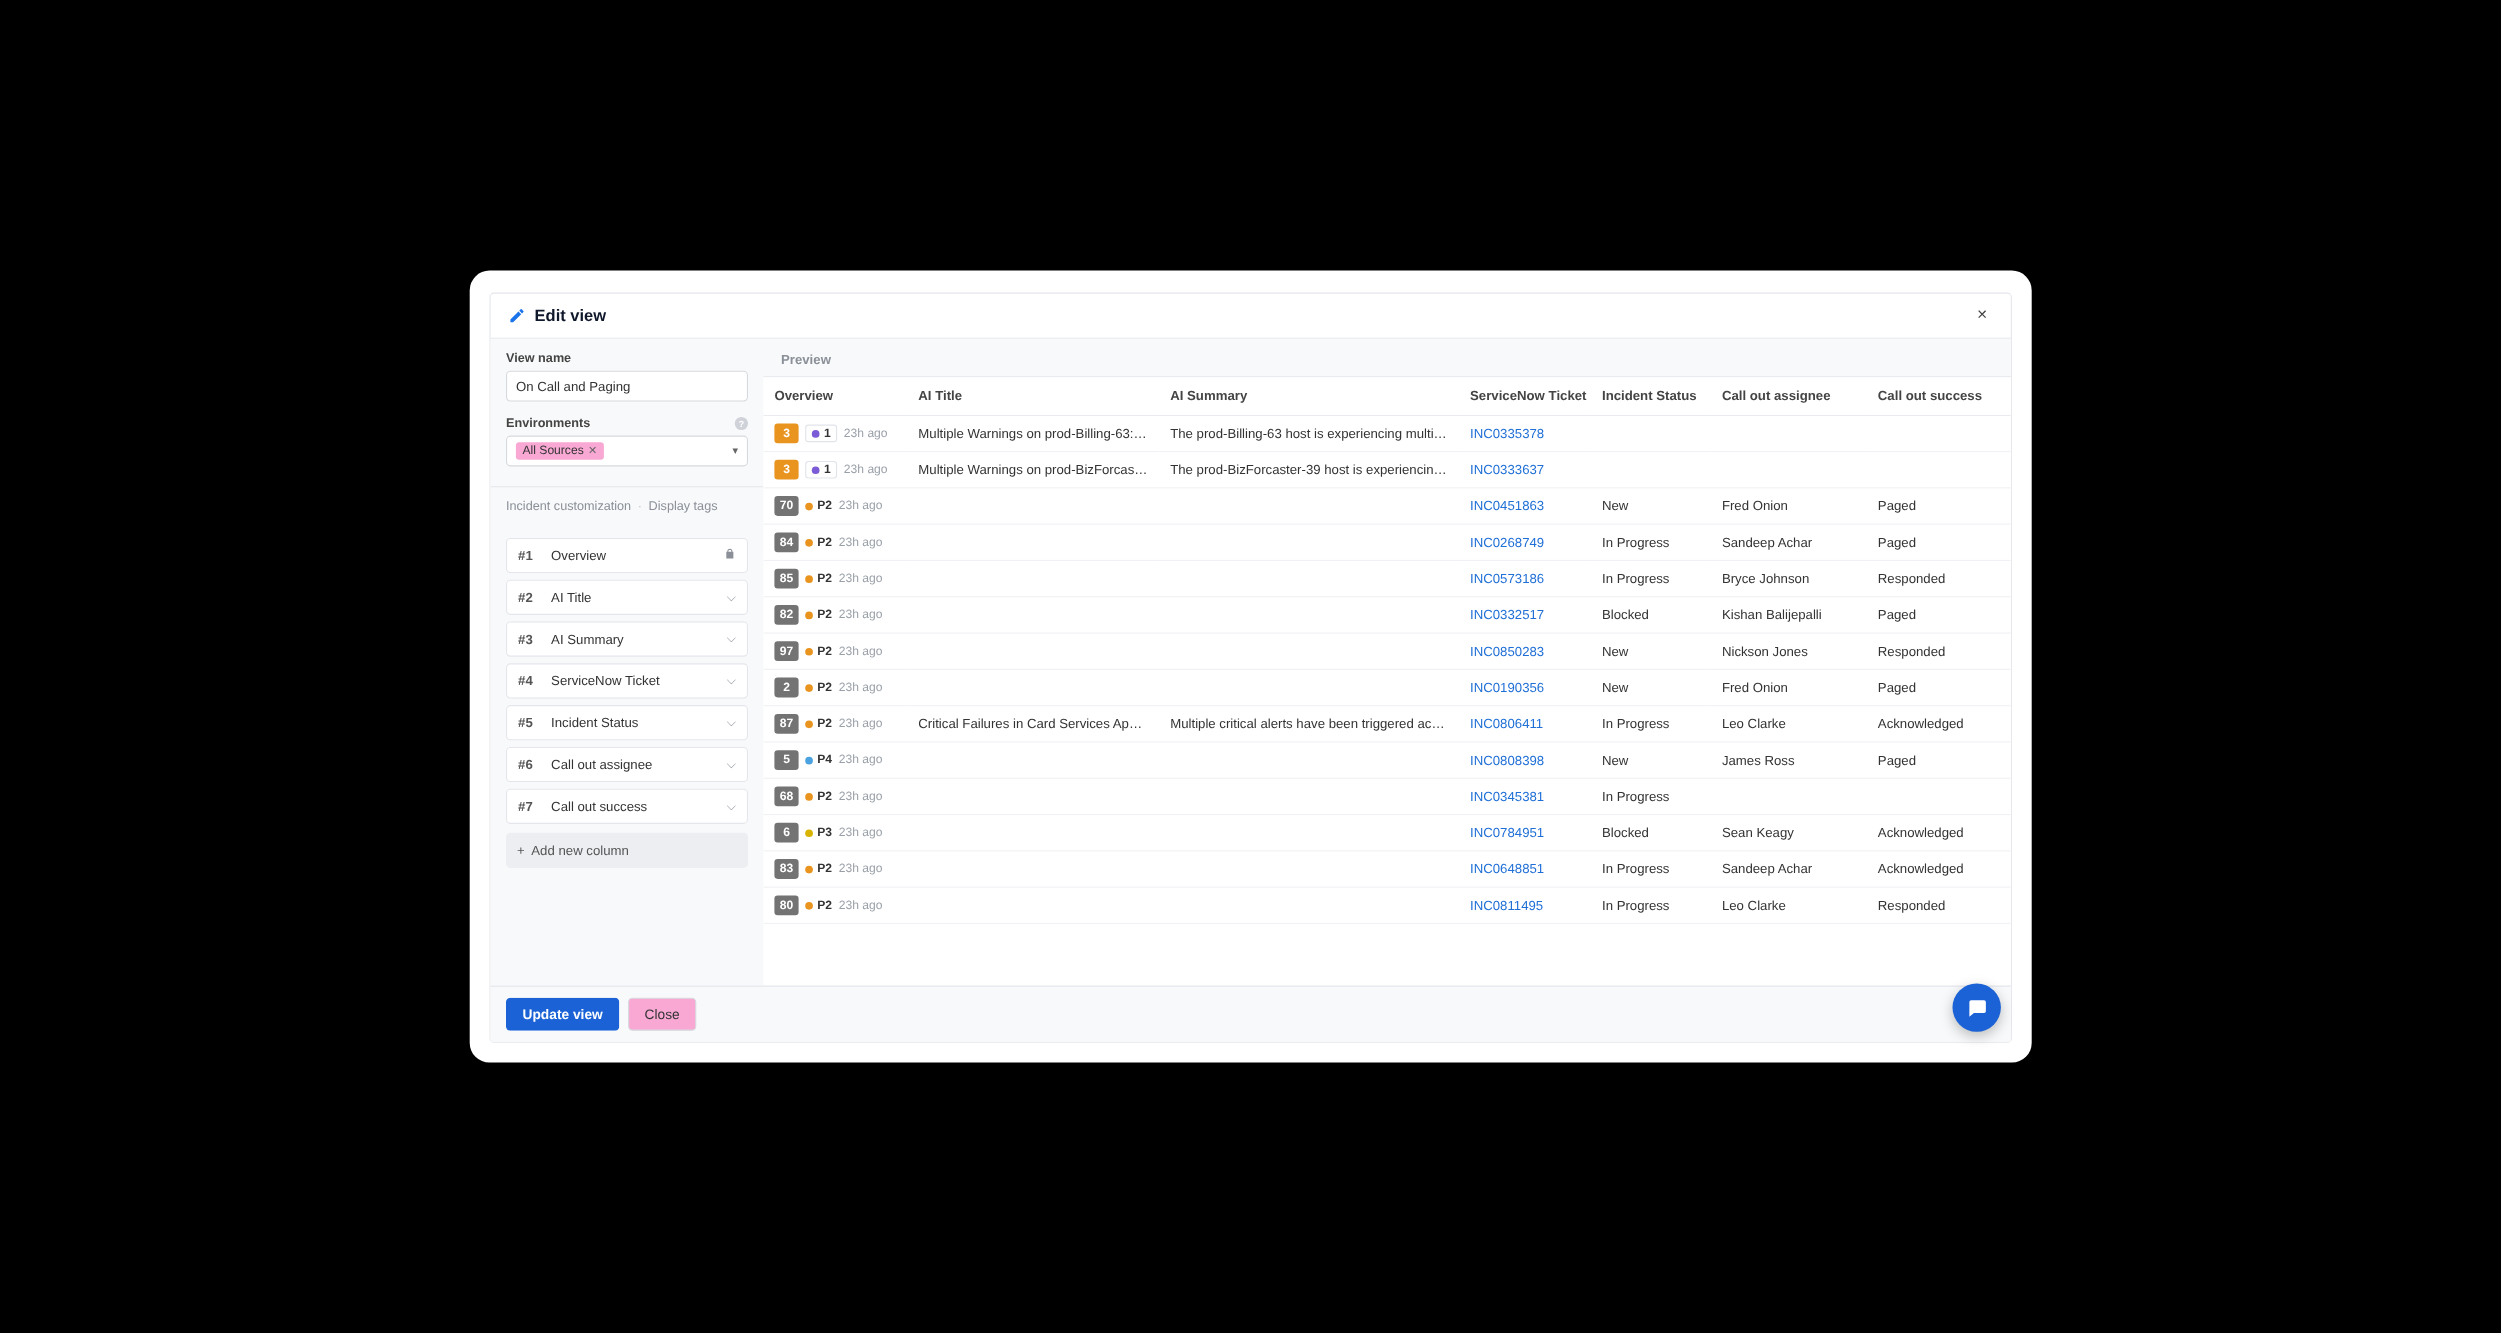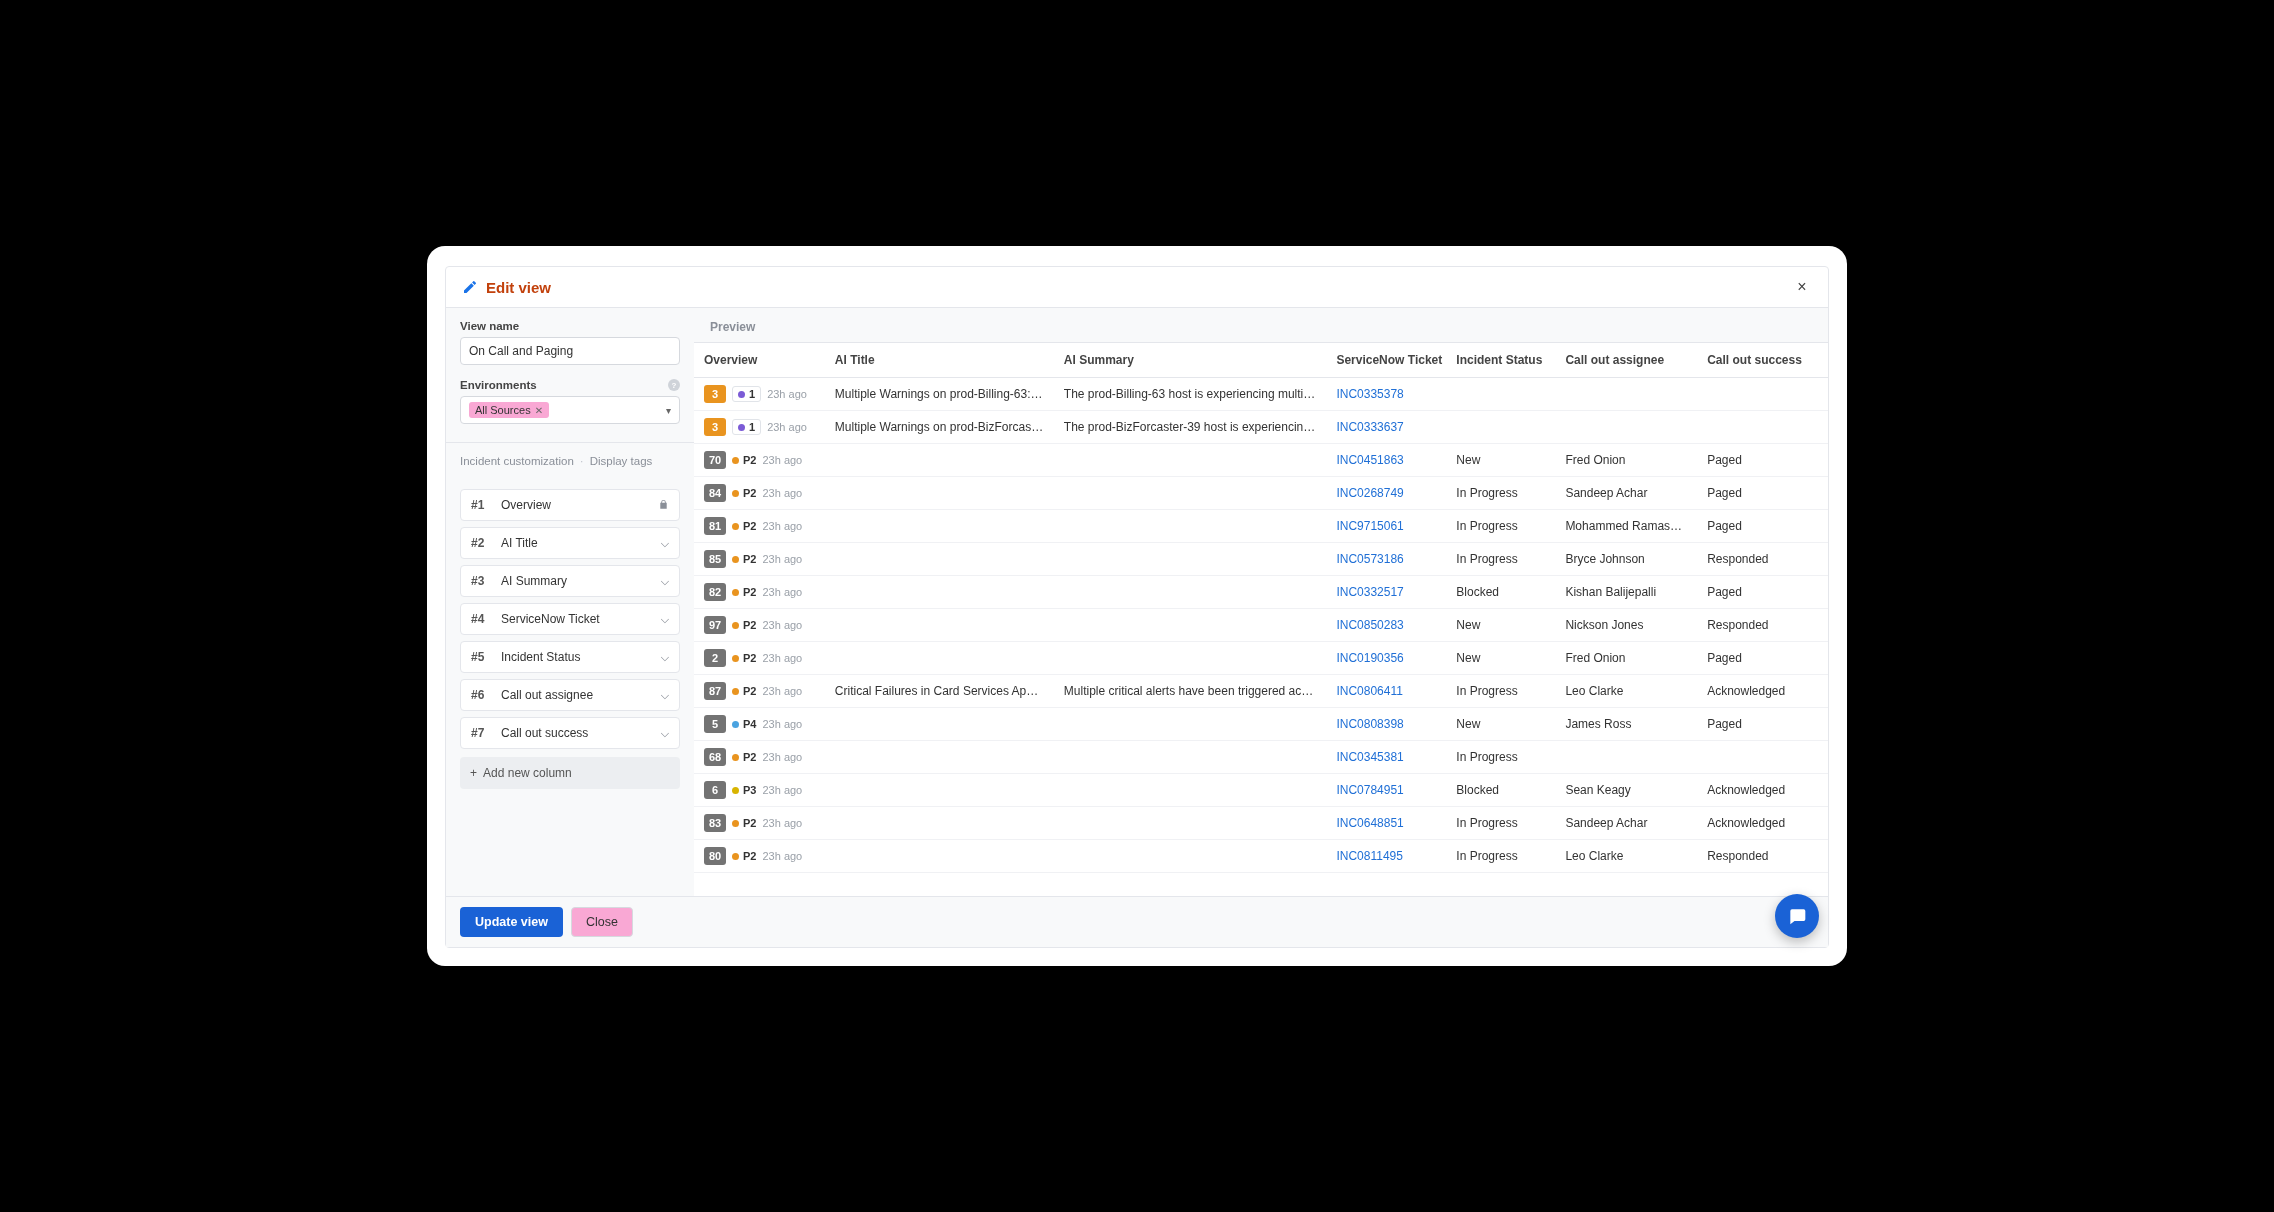--- a/index.html
+++ b/index.html
@@ -34,21 +34,21 @@
     display: flex;
     align-items: center;
     padding: 10px 16px;
     border-bottom: 1px solid #e4e6eb;
   }
   .modal-header .pencil {
     width: 16px; height: 16px; margin-right: 8px;
     fill: #1a73e8;
   }
   .modal-header .title {
-    font-size: 15px; font-weight: 600; color: #c2410c;
+    font-size: 15px; font-weight: 600; color: #0f172a;
   }
   .modal-header .close {
     margin-left: auto;
     font-size: 16px; color: #444; cursor: pointer;
     width: 20px; height: 20px; display:flex; align-items:center; justify-content:center;
   }
   .modal-body {
     flex: 1;
     display: flex;
     min-height: 0;
@@ -368,38 +368,20 @@
                   <td></td>
                   <td></td>
                   <td><span class="ticket-link">INC0268749</span></td>
                   <td>In Progress</td>
                   <td>Sandeep Achar</td>
                   <td>Paged</td>
                 </tr>
                 <tr>
                   <td>
                     <div class="ov-cell">
-                      <span class="badge red">81</span>
-                      <span class="pri-wrap">
-                        <span class="pri-dot p2"></span>
-                        <span class="pri-label">P2</span>
-                      </span>
-                      <span class="age">23h ago</span>
-                    </div>
-                  </td>
-                  <td></td>
-                  <td></td>
-                  <td><span class="ticket-link">INC9715061</span></td>
-                  <td>In Progress</td>
-                  <td>Mohammed Ramaswa...</td>
-                  <td>Paged</td>
-                </tr>
-                <tr>
-                  <td>
-                    <div class="ov-cell">
                       <span class="badge red">85</span>
                       <span class="pri-wrap">
                         <span class="pri-dot p2"></span>
                         <span class="pri-label">P2</span>
                       </span>
                       <span class="age">23h ago</span>
                     </div>
                   </td>
                   <td></td>
                   <td></td>

